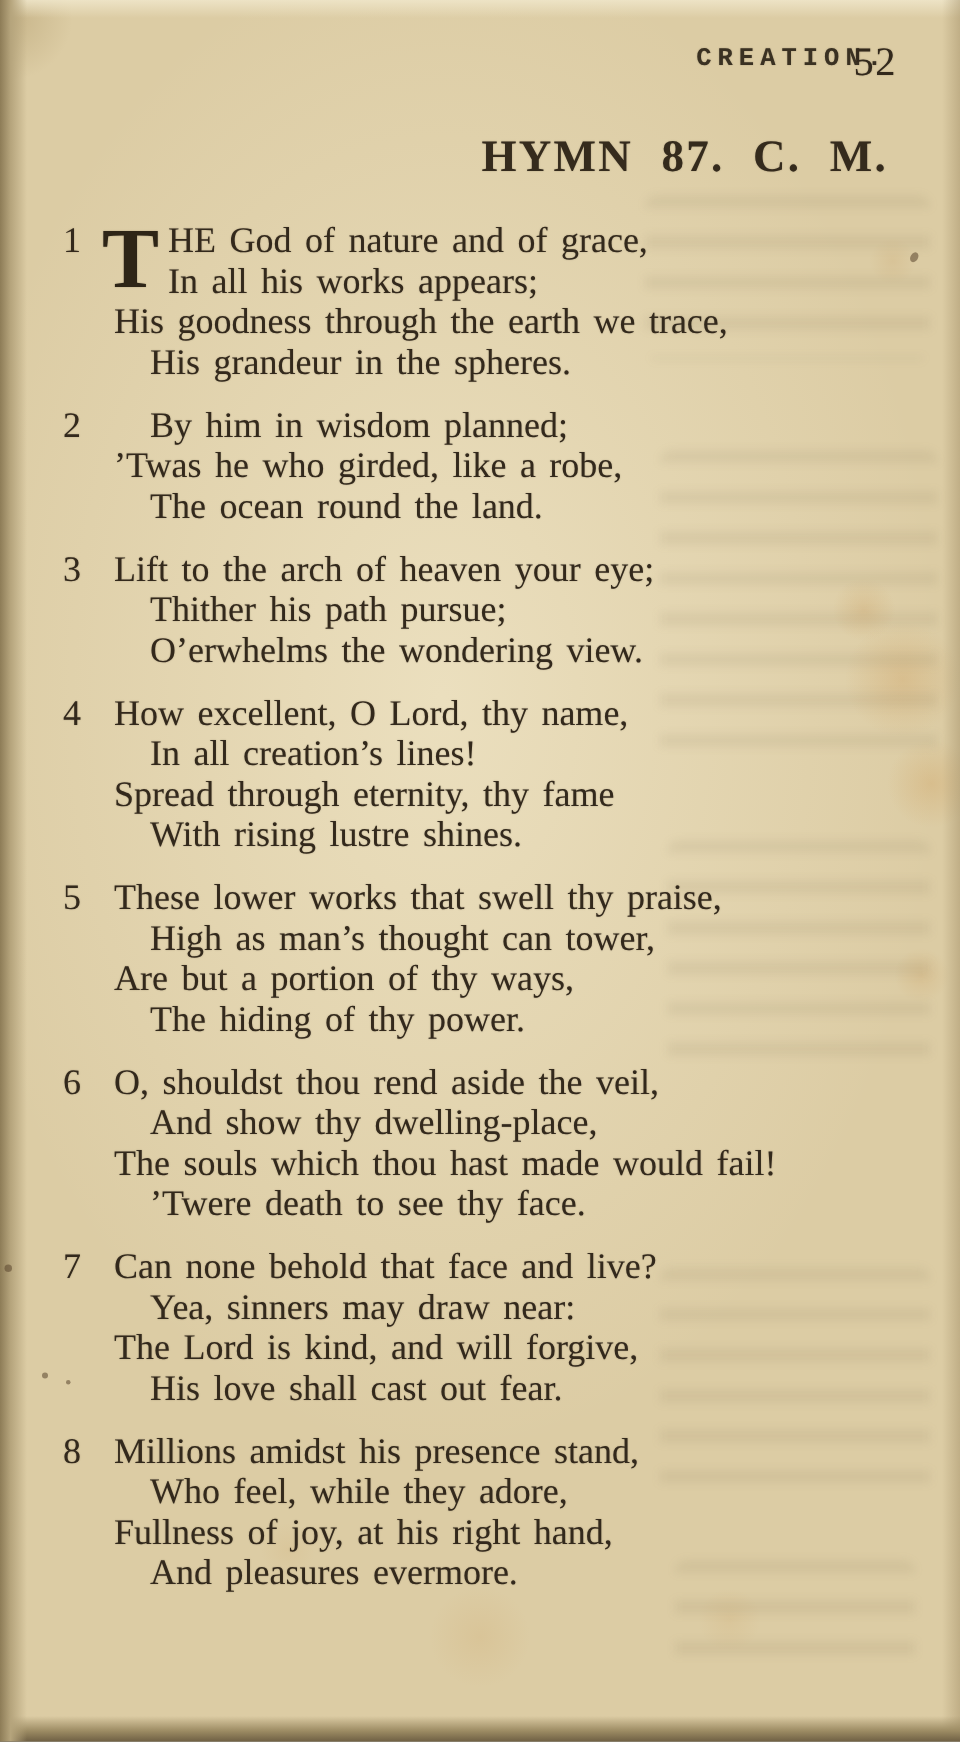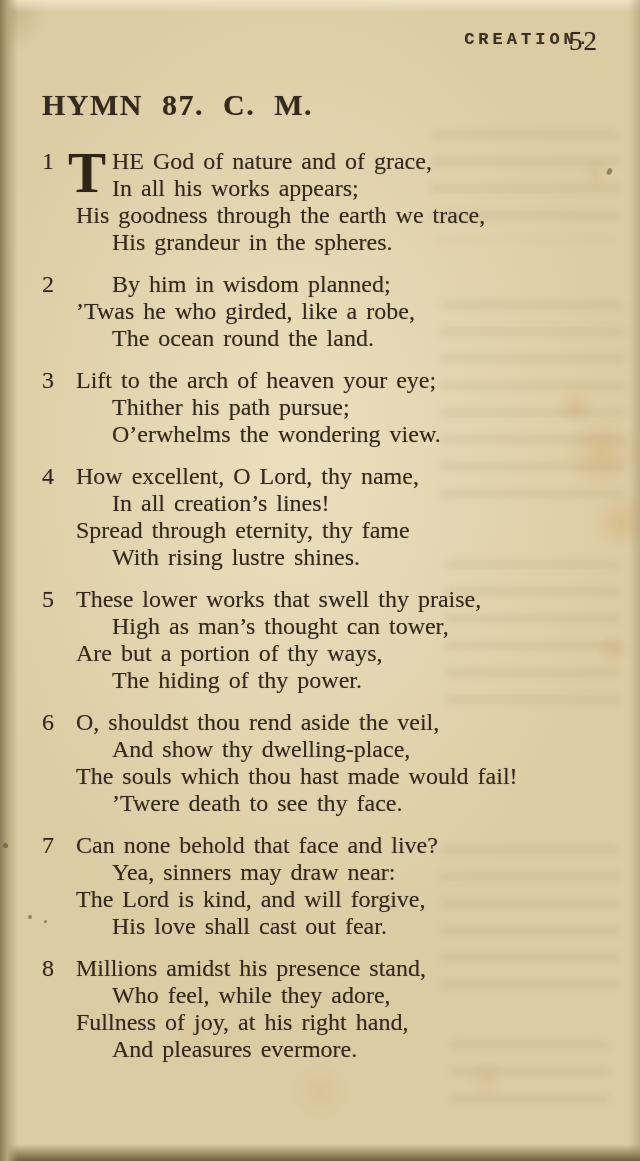--- a/index.html
+++ b/index.html
@@ -74,35 +74,35 @@
   .page-number {
     position: absolute;
     right: -6px;
     top: -4px;
     font-size: 27px;
     letter-spacing: 1px;
   }
 
   .hymn-title {
     margin: 30px 0 0 0;
-    text-align: left;
+    text-align: right;
     font-size: 30px;
     font-weight: 700;
     letter-spacing: 1.5px;
     word-spacing: 10px;
     color: #352b1d;
   }
 
   .verses { margin-top: 26px; font-size: 24px; line-height: 27px; word-spacing: 3px; }
 
   .verse { position: relative; padding-left: 34px; margin-bottom: 15px; }
   .verse-num { position: absolute; left: 0; top: 0; width: 28px; }
   .verse-lines { position: relative; }
   .line { white-space: nowrap; }
-  .line.indent { margin-left: 36px; }
+  .line.indent { margin-left: 24px; }
 
   .dropcap {
     float: left;
     font-size: 57px;
     line-height: 50px;
     height: 54px;
     margin: 0 6px 0 -8px;
     font-weight: 600;
     color: #2e2517;
   }

